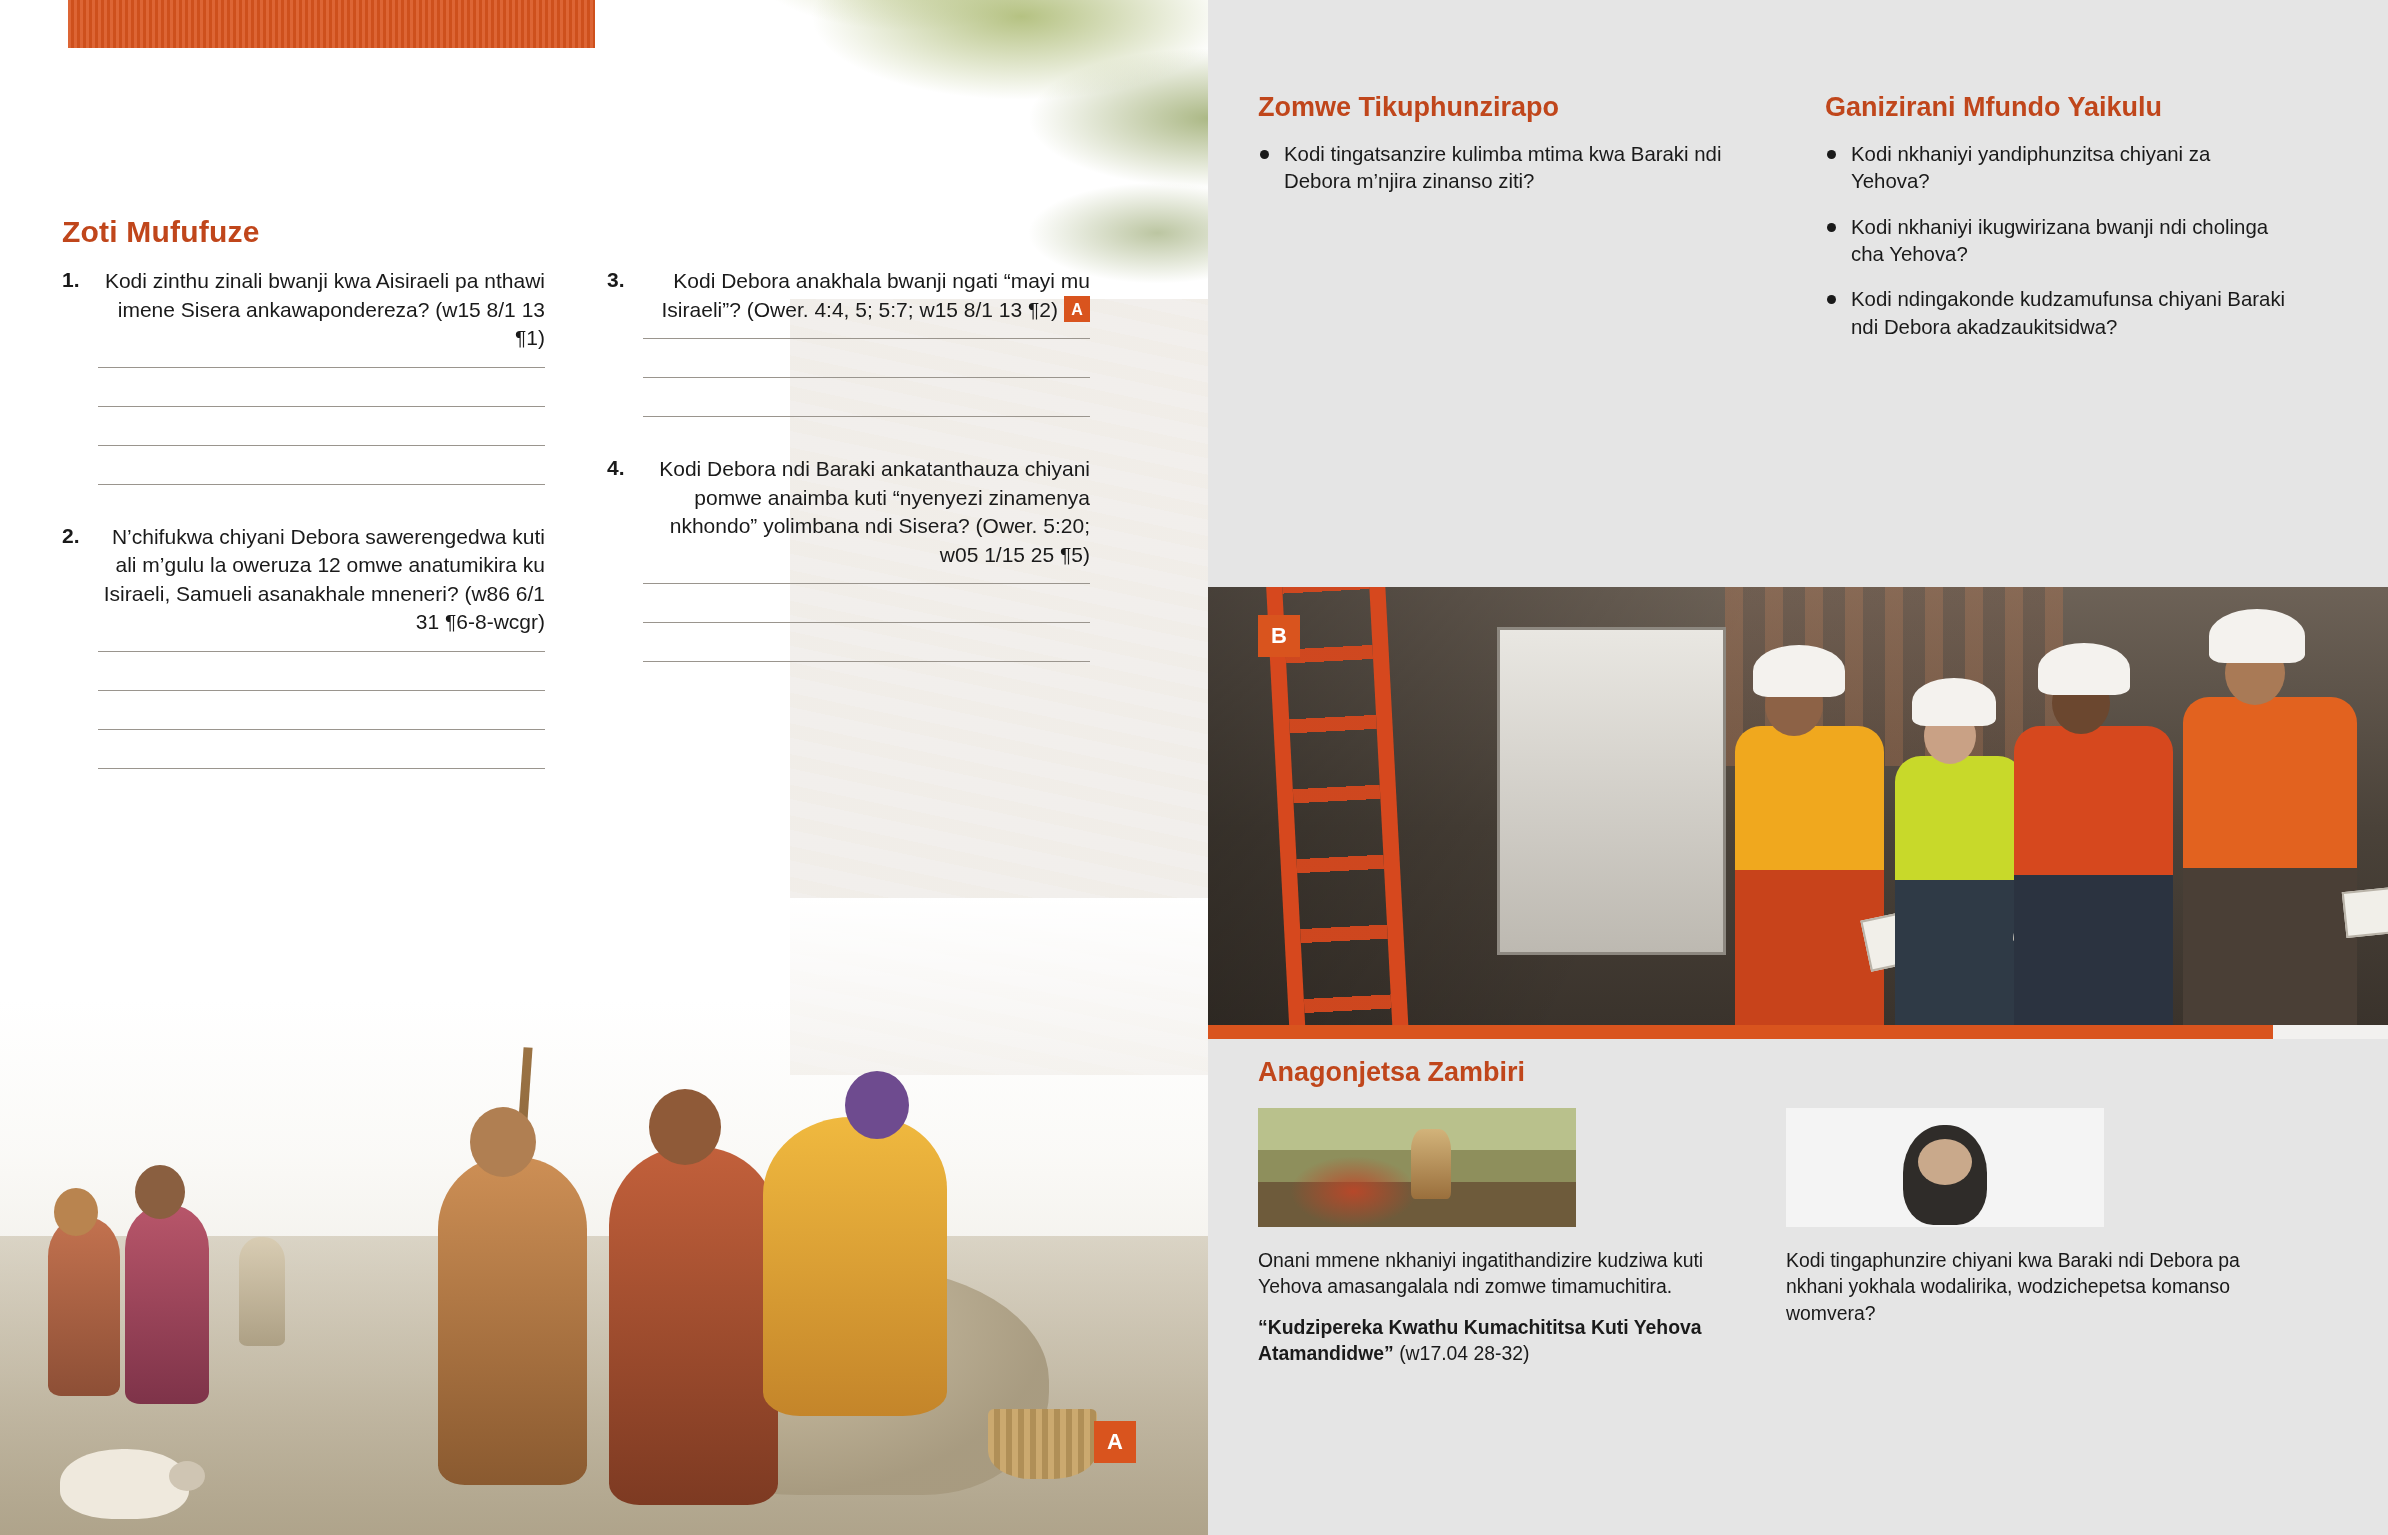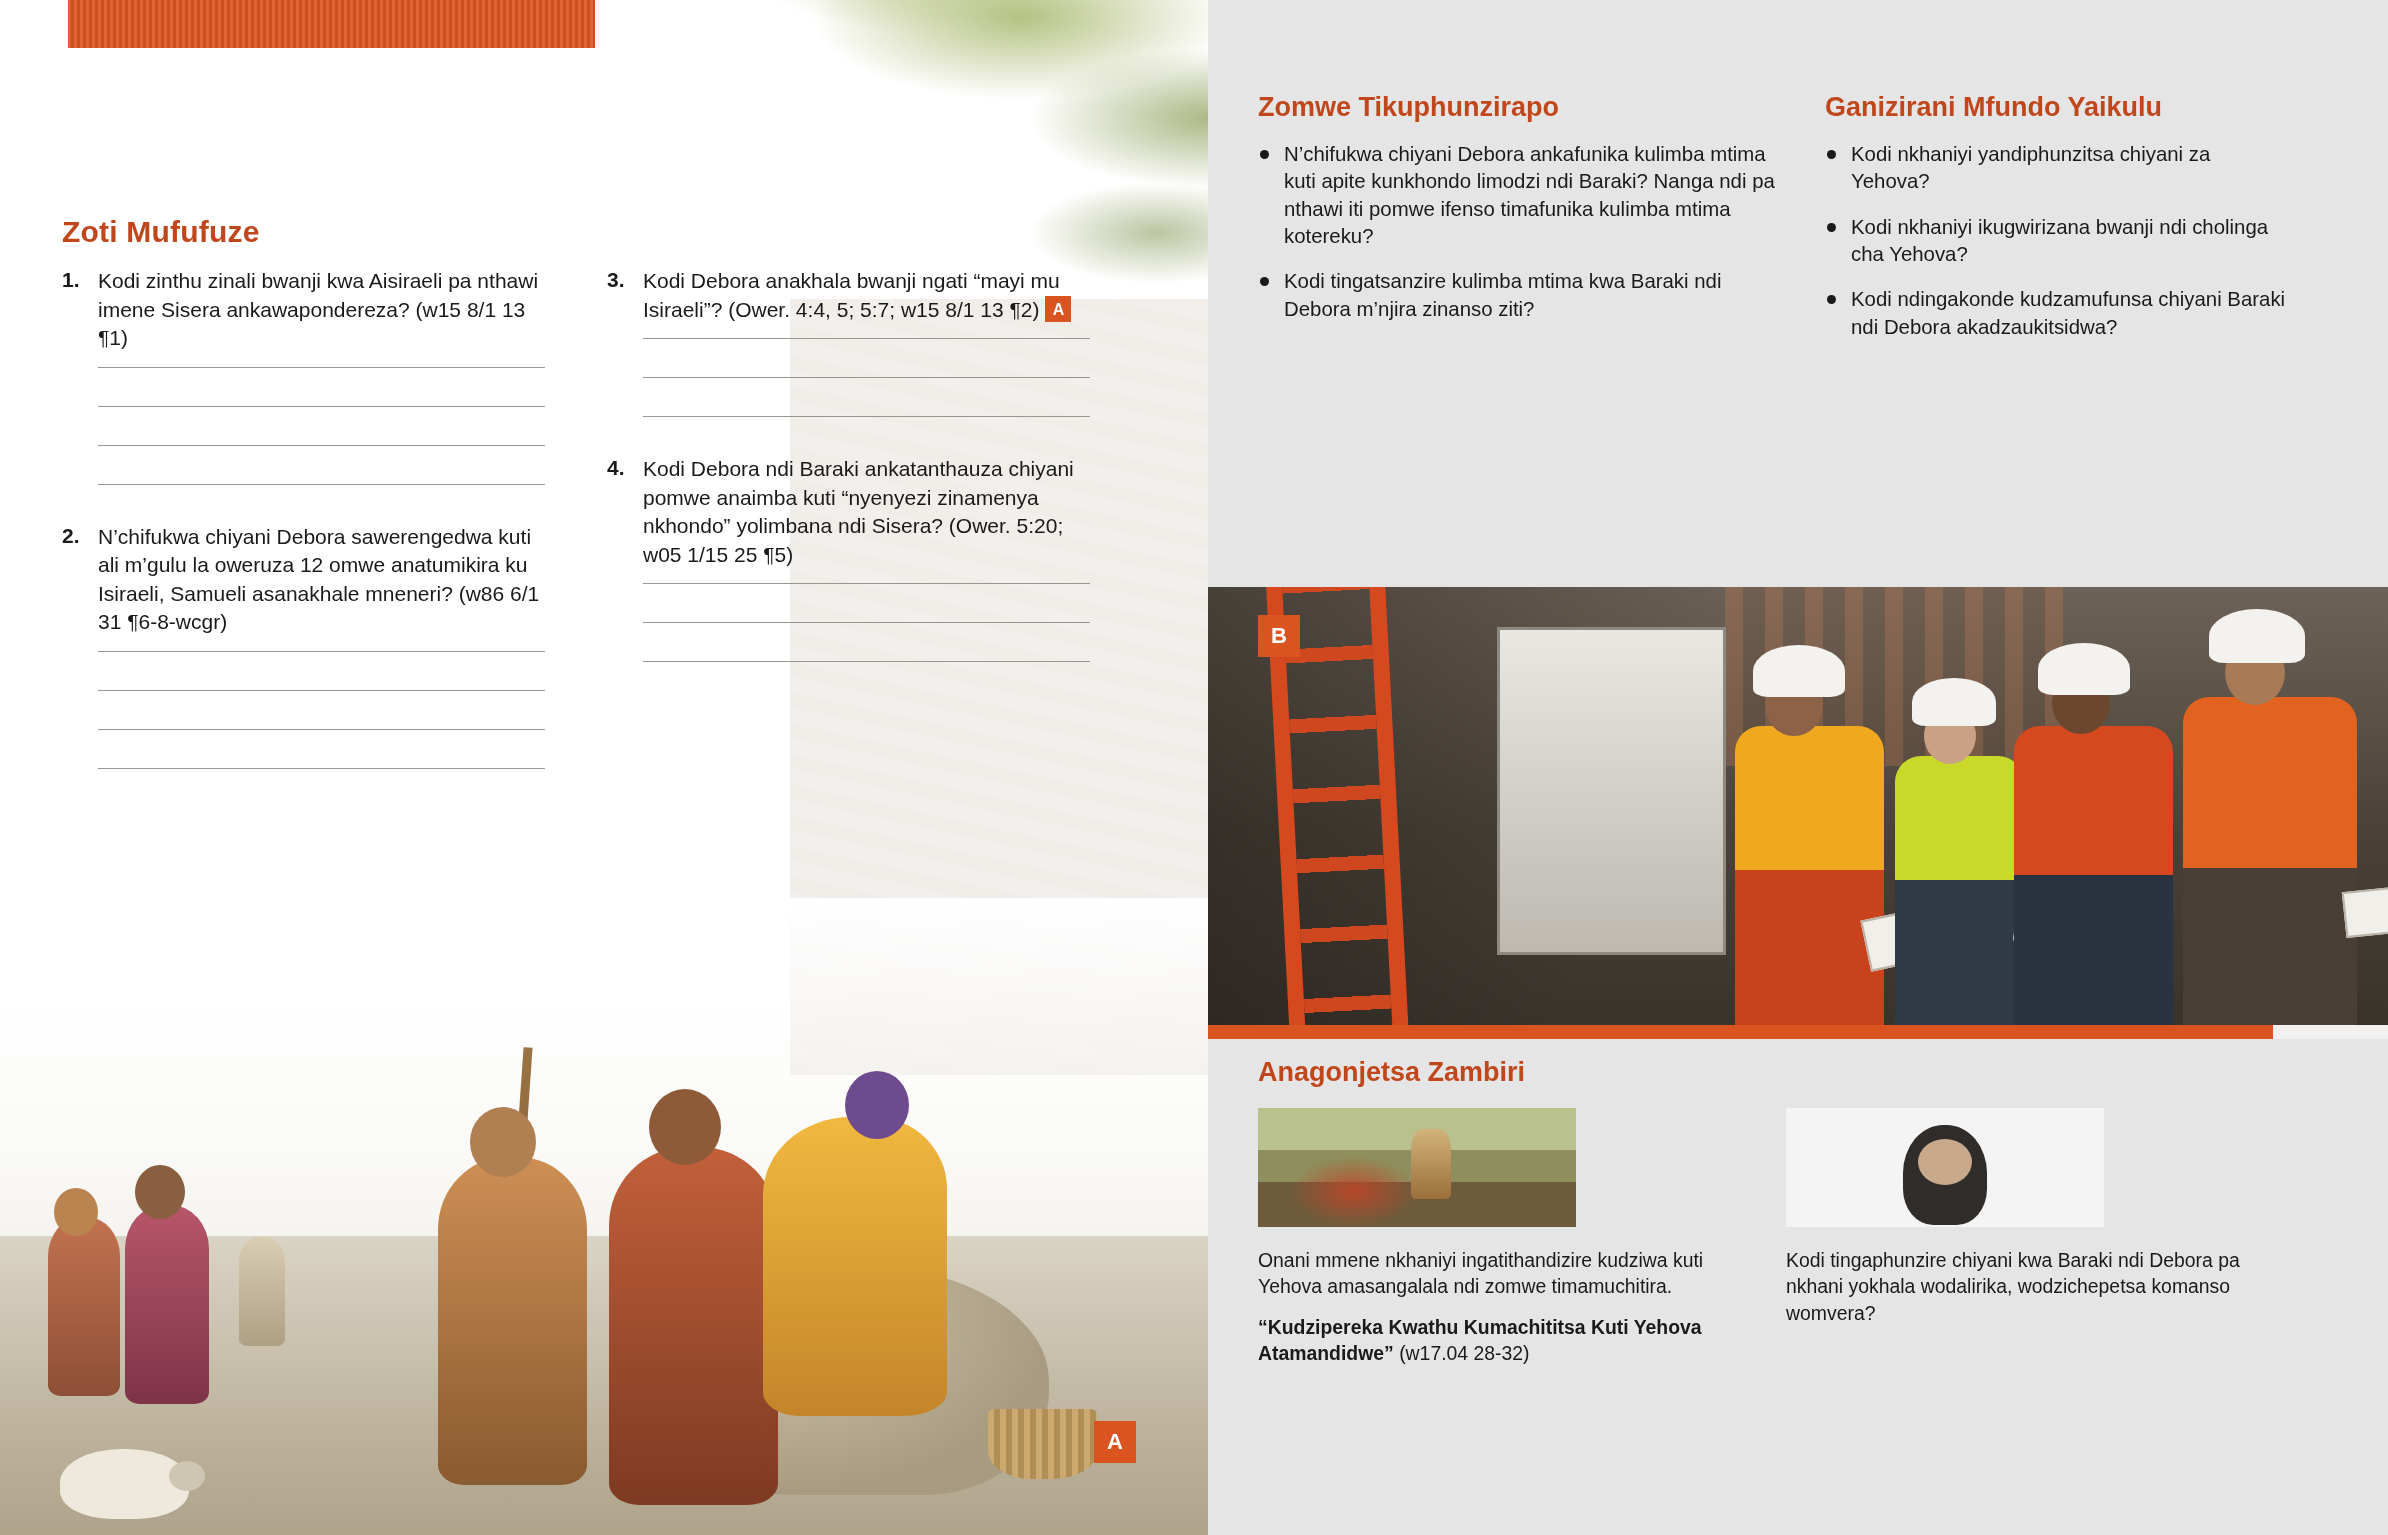--- a/index.html
+++ b/index.html
@@ -139,20 +139,21 @@
     flex: none;
     font-size: 21px;
     font-weight: 700;
     color: #1a1a1a;
     padding-top: 1px;
   }
   .q .txt {
     font-size: 21px;
     line-height: 1.36;
     color:#1a1a1a;
+    text-align:right;
   }
   .rules {
     margin: 10px 0 34px 0;
   }
   .rule {
     height: 1px;
     background: #9a958e;
     margin: 0 0 38px 0;
   }
   .rules.indent { margin-left: 36px; }
@@ -387,21 +388,20 @@
 
   <div class="divider-v"></div>
 
   <div class="right-page">
 
     <div class="rp-head">
 
       <div class="rp-col">
         <div class="rp-title">Zomwe Tikuphunzirapo</div>
         <ul class="bullets">
-          <li>N’chifukwa chiyani Debora ankafunika kulimba mtima kuti apite kunkhondo limodzi ndi Baraki? Nanga ndi pa nthawi iti pomwe ifenso timafunika kulimba mtima kotereku?</li>
           <li>Kodi tingatsanzire kulimba mtima kwa Baraki ndi Debora m’njira zinanso ziti?</li>
         </ul>
       </div>
 
       <div class="rp-col narrow">
         <div class="rp-title">Ganizirani Mfundo Yaikulu</div>
         <ul class="bullets">
           <li>Kodi nkhaniyi yandiphunzitsa chiyani za Yehova?</li>
           <li>Kodi nkhaniyi ikugwirizana bwanji ndi cholinga cha Yehova?</li>
           <li>Kodi ndingakonde kudzamufunsa chiyani Baraki ndi Debora akadzaukitsidwa?</li>

